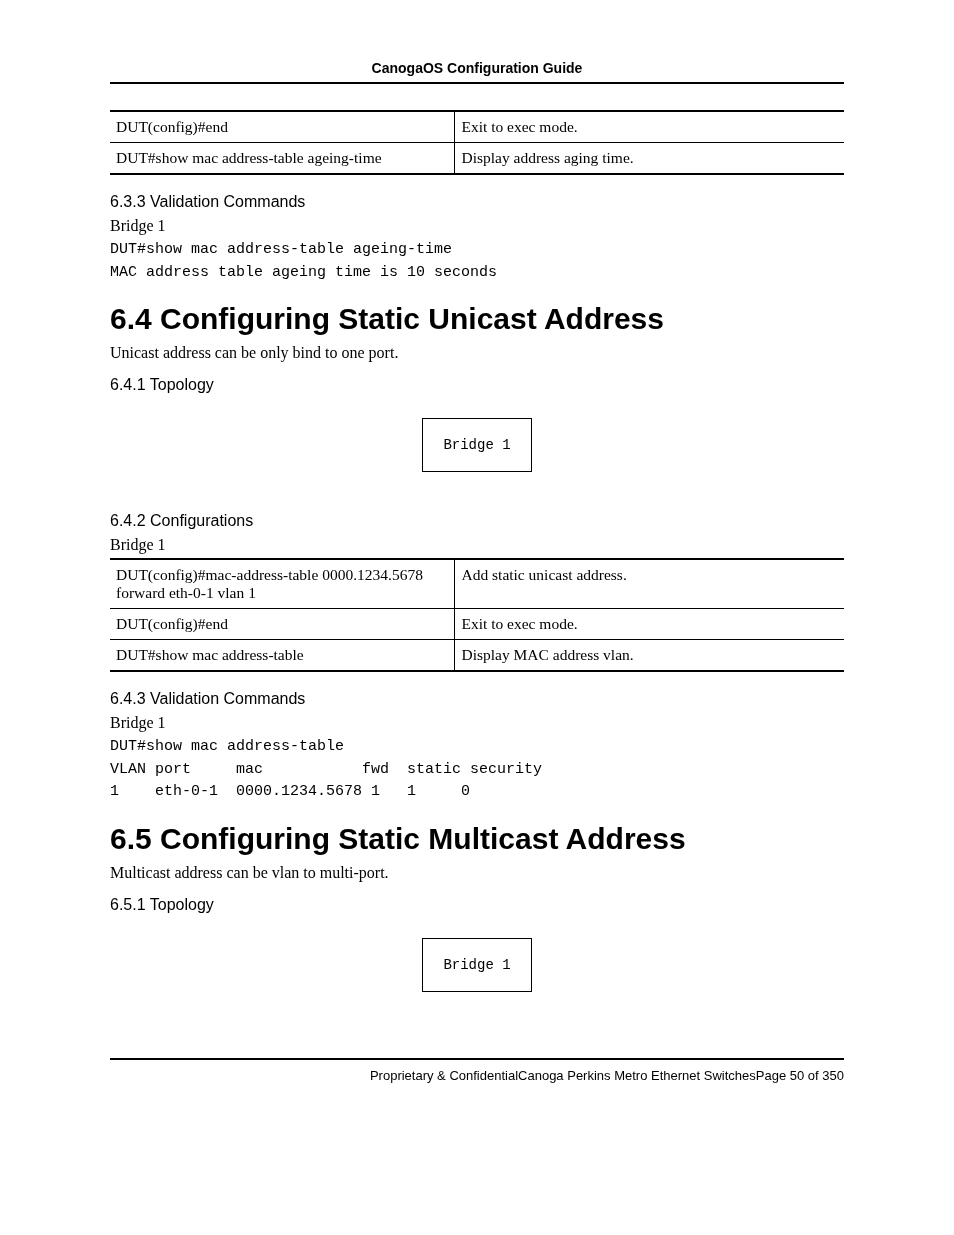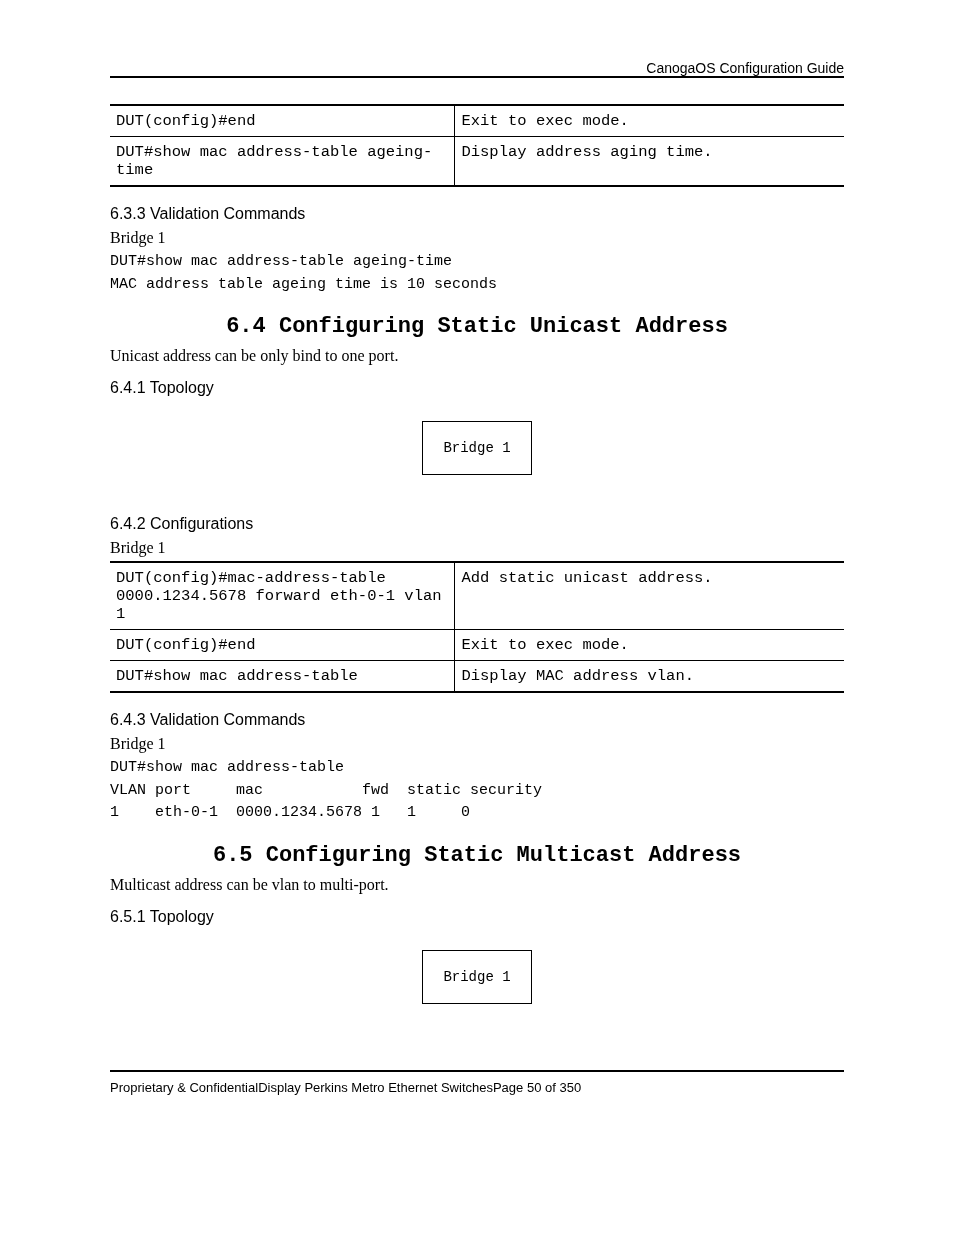--- a/index.html
+++ b/index.html
@@ -6,52 +6,52 @@
     font-family: "Times New Roman", Times, serif;
     font-size: 16px;
     color: #000;
     background: #fff;
     margin: 0;
     padding: 60px 110px 40px 110px;
     width: 954px;
     box-sizing: border-box;
   }
   .header-right {
-    text-align: right;
+    text-align: center;
     font-family: Arial, Helvetica, sans-serif;
     font-size: 14px;
+    margin-bottom: 6px;
+    font-weight: bold;
   }
   .header-rule {
     border-top: 2px solid #000;
     margin-bottom: 26px;
   }
   table.cmd {
     width: 100%;
     border-collapse: collapse;
     border-top: 2px solid #000;
     border-bottom: 2px solid #000;
     margin-bottom: 18px;
   }
   table.cmd td {
     border-right: 1px solid #000;
     border-bottom: 1px solid #000;
     padding: 6px 8px 6px 6px;
     vertical-align: top;
     font-size: 15.5px;
-    font-family: Liberation Mono, monospace;
   }
   table.cmd td:last-child { border-right: none; }
   table.cmd tr:last-child td { border-bottom: none; }
   table.cmd td.left { width: 47%; }
   h2.sec {
-    font-family: Liberation Mono, monospace;
+    font-family: Liberation Sans, sans-serif;
     font-weight: bold;
-    font-size: 22px;
+    font-size: 30px;
     margin: 18px 0 8px 0;
-    text-align: center;
   }
   h3.sub {
     font-family: Arial, Helvetica, sans-serif;
     font-weight: normal;
     font-size: 16px;
     margin: 14px 0 6px 0;
   }
   .serif-line {
     font-family: "Times New Roman", Times, serif;
     font-size: 16px;
@@ -79,21 +79,21 @@
   }
   .footer-rule {
     border-top: 2px solid #000;
     margin-top: 40px;
     margin-bottom: 8px;
   }
   .footer {
     font-family: Arial, Helvetica, sans-serif;
     font-size: 13px;
     display: flex;
-    justify-content: flex-start;
+    justify-content: flex-end;
   }
 </style>
 </head>
 <body>
 
 <div class="header-right">CanogaOS Configuration Guide</div>
 <div class="header-rule"></div>
 
 <table class="cmd">
   <tbody>
@@ -150,15 +150,15 @@
 <div class="serif-line">Multicast address can be vlan to multi-port.</div>
 
 <h3 class="sub">6.5.1  Topology</h3>
 <div class="topology-wrap">
   <div class="bridge-box">Bridge 1</div>
 </div>
 
 <div class="footer-rule"></div>
 <div class="footer">
   <span>Proprietary &amp; Confidential</span>
-  <span>Display Perkins Metro Ethernet Switches</span>
+  <span>Canoga Perkins Metro Ethernet Switches</span>
   <span>Page 50 of 350</span>
 </div>
 
 </body></html>

